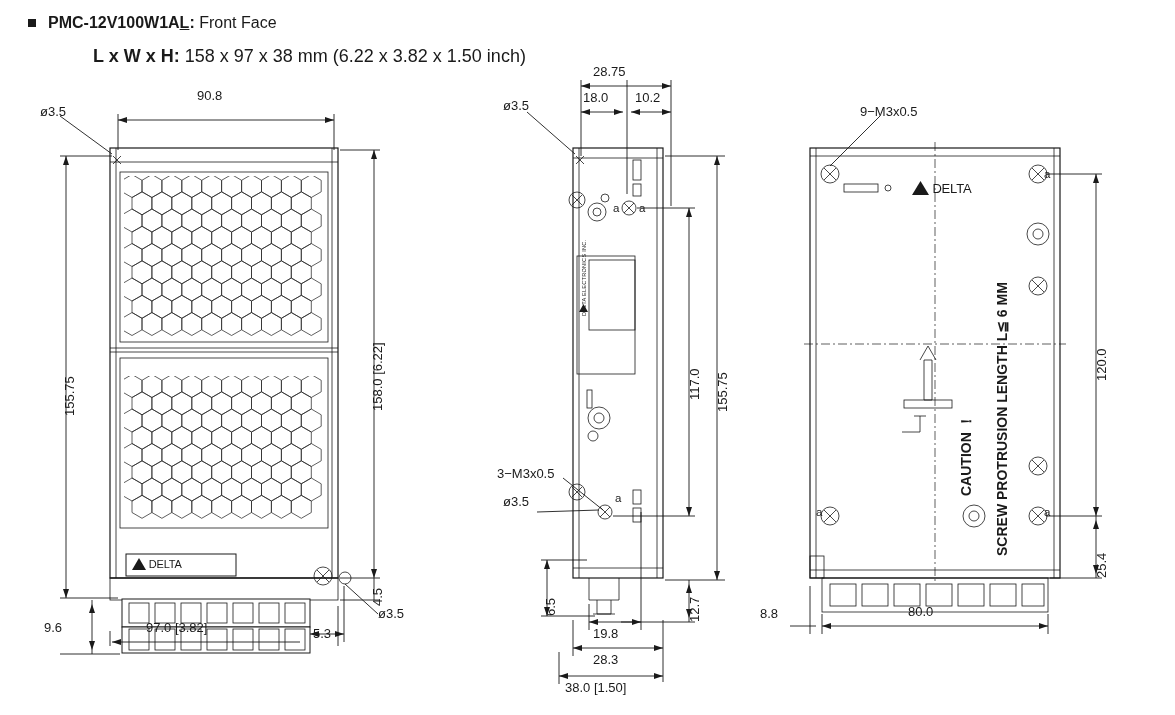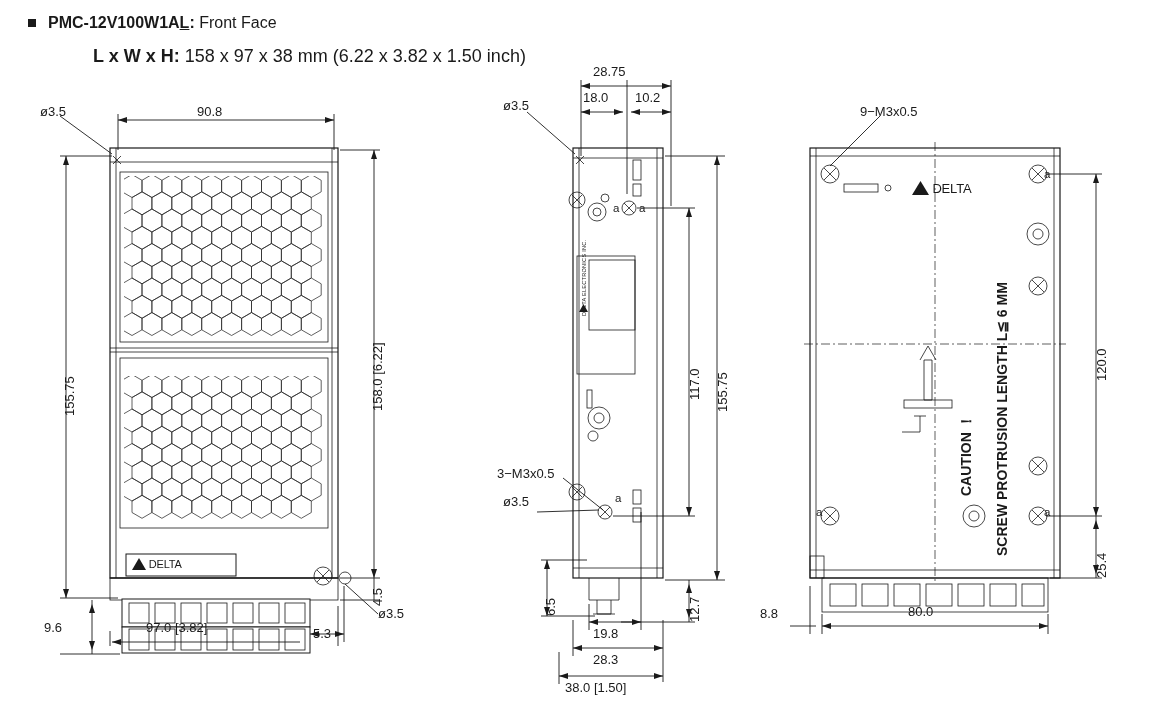--- a/index.html
+++ b/index.html
@@ -366,21 +366,21 @@
           <polygon points="211.7,415.0 211.7,426.5 201.7,432.3 191.8,426.5 191.8,415.0 201.7,409.3" fill="none"></polygon>
           <polygon points="231.6,415.0 231.6,426.5 221.6,432.3 211.7,426.5 211.7,415.0 221.6,409.3" fill="none"></polygon>
           <polygon points="251.5,415.0 251.5,426.5 241.6,432.3 231.6,426.5 231.6,415.0 241.6,409.3" fill="none"></polygon>
           <polygon points="271.4,415.0 271.4,426.5 261.5,432.3 251.5,426.5 251.5,415.0 261.5,409.3" fill="none"></polygon>
           <polygon points="291.3,415.0 291.3,426.5 281.4,432.3 271.4,426.5 271.4,415.0 281.4,409.3" fill="none"></polygon>
           <polygon points="311.3,415.0 311.3,426.5 301.3,432.3 291.3,426.5 291.3,415.0 301.3,409.3" fill="none"></polygon>
         </g>
       </svg>
 
     <div class="lbl" style="left:40px; top:18px;">ø3.5</div>
-    <div class="lbl" style="left:197px; top:18px;">90.8</div>
+    <div class="lbl" style="left:197px; top:2px;">90.8</div>
     <div class="lbl vert" style="left:62px; top:330px;">155.75</div>
     <div class="lbl vert" style="left:370px; top:325px;">158.0 [6.22]</div>
     <div class="lbl vert" style="left:370px; top:520px;">4.5</div>
     <div class="lbl" style="left:378px; top:520px;">ø3.5</div>
     <div class="lbl" style="left:313px; top:540px;">5.3</div>
     <div class="lbl" style="left:146px; top:534px;">97.0 [3.82]</div>
     <div class="lbl" style="left:44px; top:534px;">9.6</div>
 
     <div class="delta-logo" style="left:132px; top:472px;">
       <svg width="14" height="12" style="display:inline-block;vertical-align:-2px">

